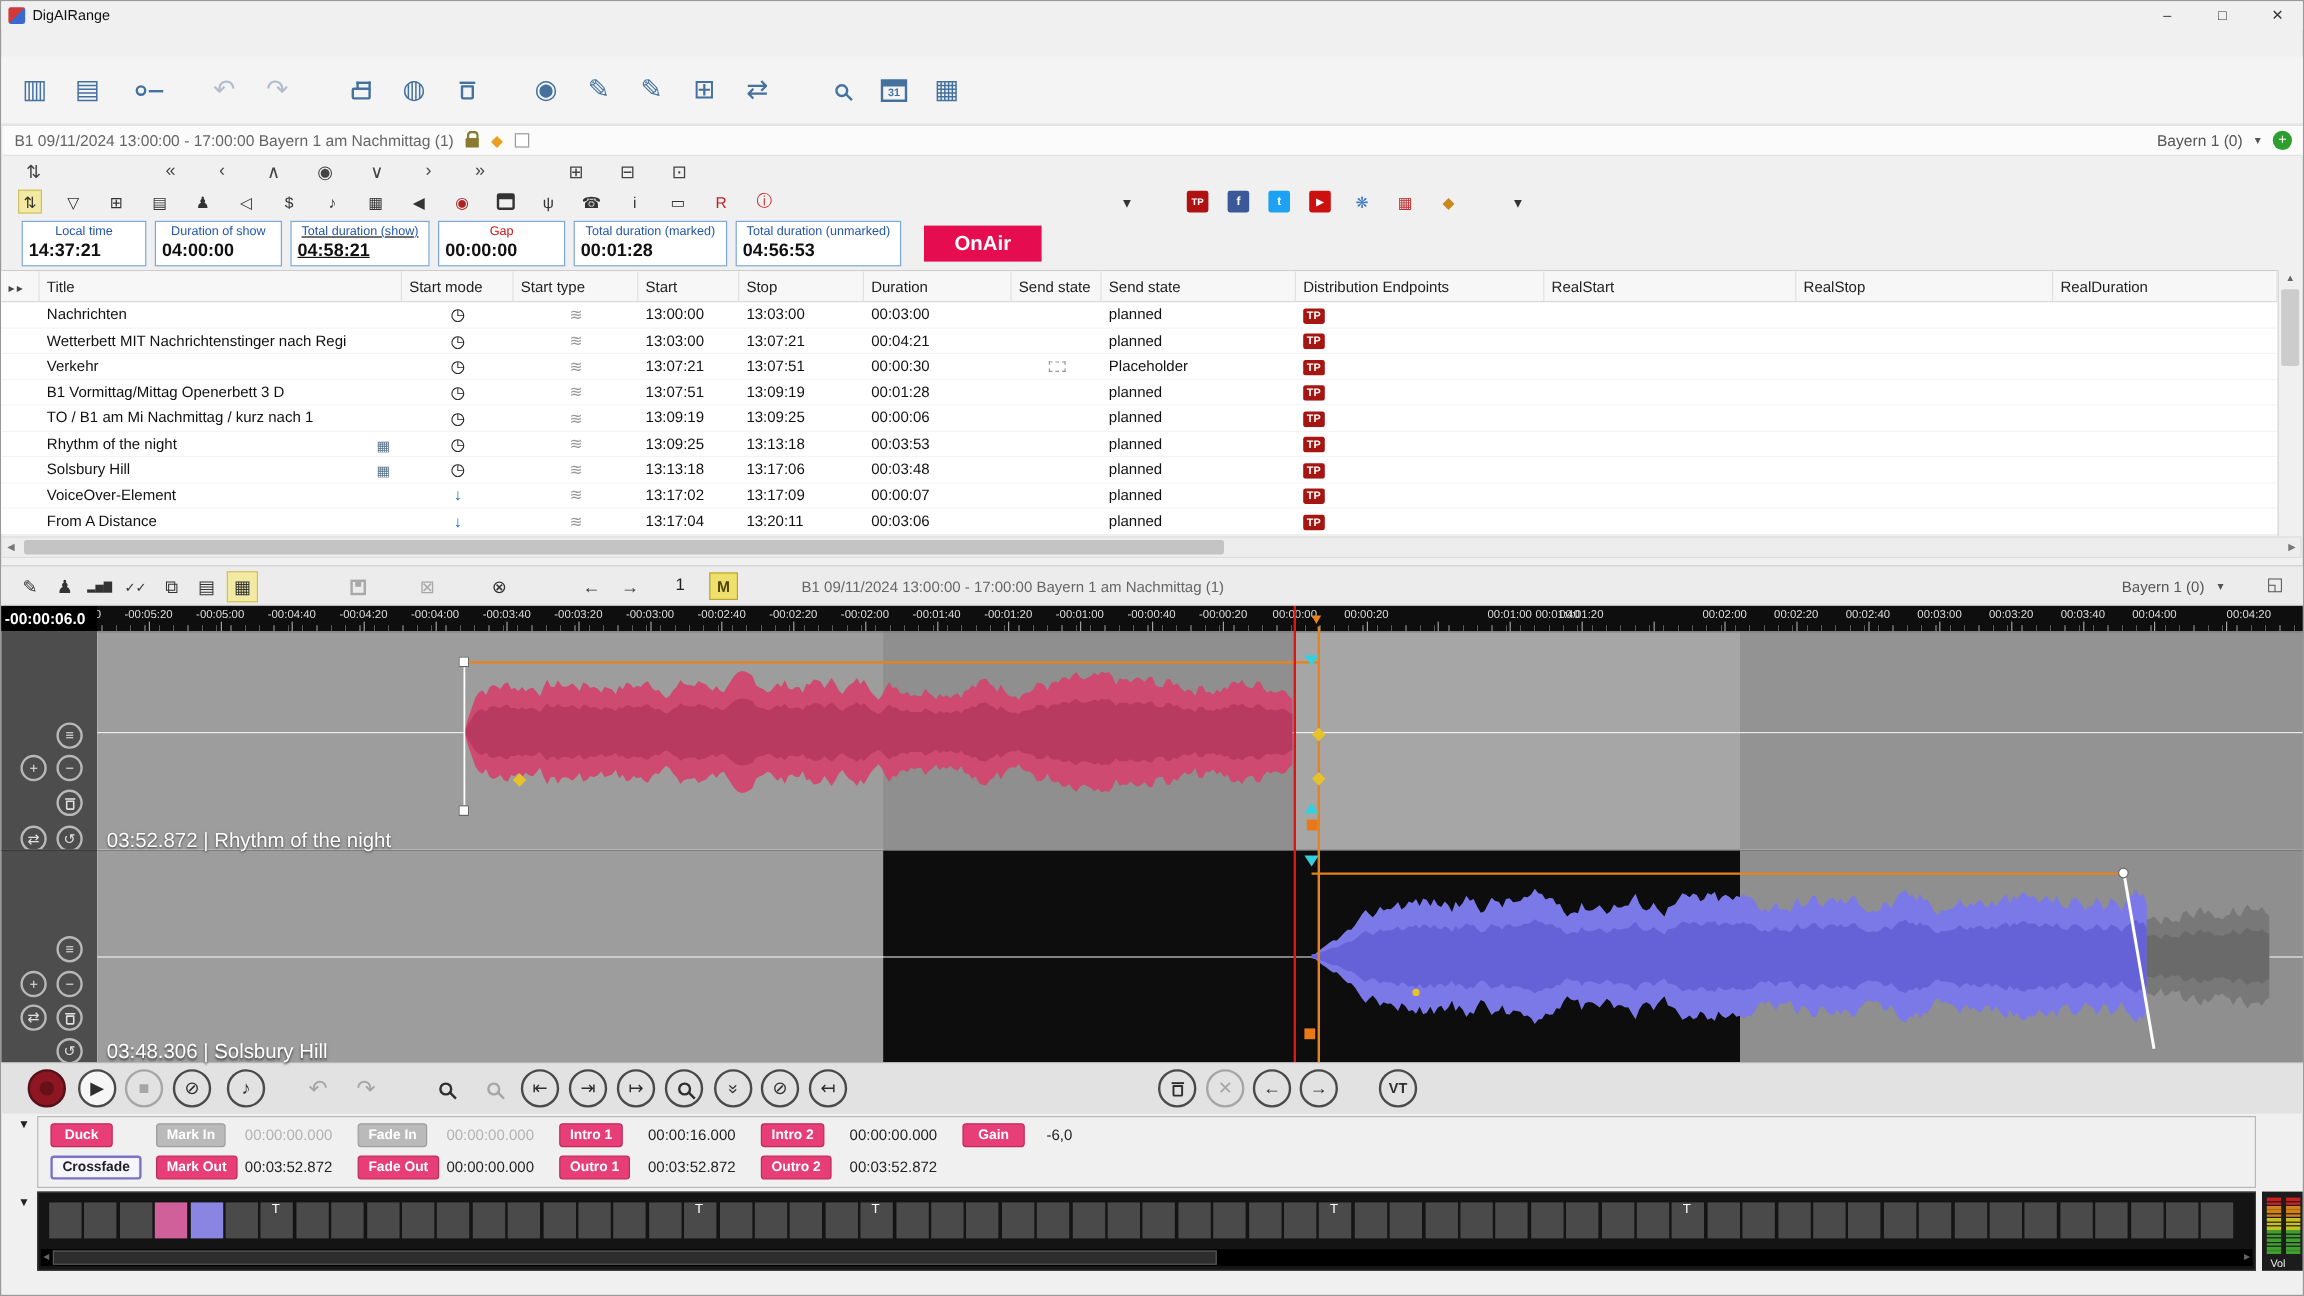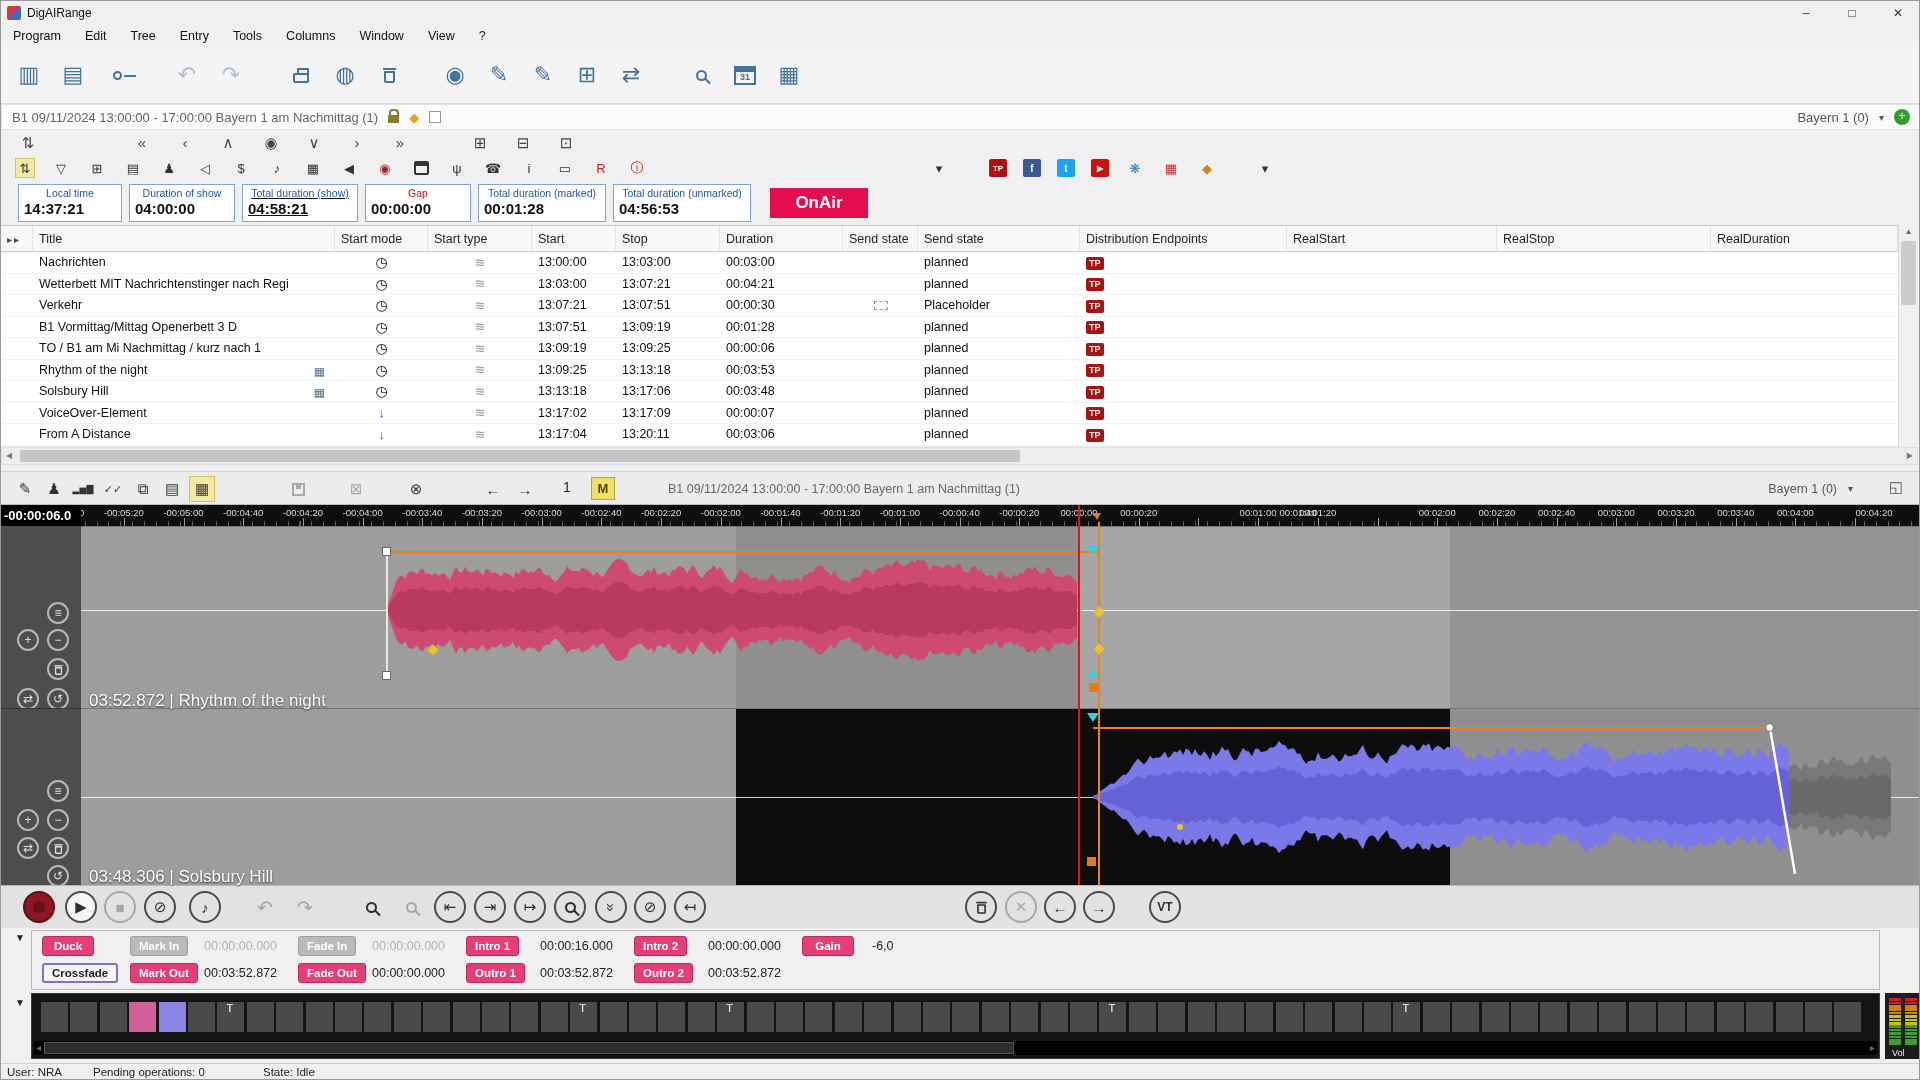--- a/index.html
+++ b/index.html
@@ -170,31 +170,20 @@
   <div id="titlebar">
     <span id="appicon"></span>
     <span>DigAIRange</span>
     <div class="winbtns">
       <span class="winbtn">–</span>
       <span class="winbtn">□</span>
       <span class="winbtn">✕</span>
     </div>
   </div>
 
-  <div id="menubar">
-      <span class="menu-item">Program</span>
-      <span class="menu-item">Edit</span>
-      <span class="menu-item">Tree</span>
-      <span class="menu-item">Entry</span>
-      <span class="menu-item">Tools</span>
-      <span class="menu-item">Columns</span>
-      <span class="menu-item">Window</span>
-      <span class="menu-item">View</span>
-      <span class="menu-item">?</span>
-    </div>
   <div id="toolbar">
       <span class="tbicon">▥</span>
       <span class="tbicon">▤</span>
       <span class="tbicon">
         <i class="i-key"></i>
       </span>
       <span class="spacer" style="width: 14px;"></span>
       <span class="tbicon dim">↶</span>
       <span class="tbicon dim">↷</span>
       <span class="spacer" style="width: 14px;"></span>
@@ -894,25 +883,20 @@
       <div class="seg" style="left: 20px; bottom: 34.4px; background: rgb(200, 192, 32);"></div>
       <div class="seg" style="left: 20px; bottom: 37.8px; background: rgb(200, 192, 32);"></div>
       <div class="seg" style="left: 20px; bottom: 41.2px; background: rgb(200, 192, 32);"></div>
       <div class="seg" style="left: 20px; bottom: 44.6px; background: rgb(210, 128, 24);"></div>
       <div class="seg" style="left: 20px; bottom: 48px; background: rgb(210, 128, 24);"></div>
       <div class="seg" style="left: 20px; bottom: 51.4px; background: rgb(210, 128, 24);"></div>
       <div class="seg" style="left: 20px; bottom: 54.8px; background: rgb(204, 32, 32);"></div>
       <div class="seg" style="left: 20px; bottom: 58.2px; background: rgb(204, 32, 32);"></div>
     </div>
 
-  <div id="statusbar">
-    <span style="left:6px;">User: NRA</span>
-    <span style="left:92px;">Pending operations: 0</span>
-    <span style="left:262px;">State: Idle</span>
-  </div>
 
 <div class="mk tri-down" style="left: 1086px; top: 545px;"></div>
     <div class="mk diamond" style="left: 1094px; top: 607px;"></div>
     <div class="mk diamond" style="left: 1094px; top: 644px;"></div>
     <div class="mk tri-up" style="left: 1086px; top: 668px;"></div>
     <div class="mk sq" style="left: 1088px; top: 682px;"></div>
     <div class="mk diamond" style="left: 428px; top: 645px;"></div>
     <div class="mk tri-down" style="left: 1086px; top: 712px;"></div>
     <div class="mk sq" style="left: 1086px; top: 856px;"></div>
     <div class="mk dot" style="left: 1176px; top: 823px;"></div>

